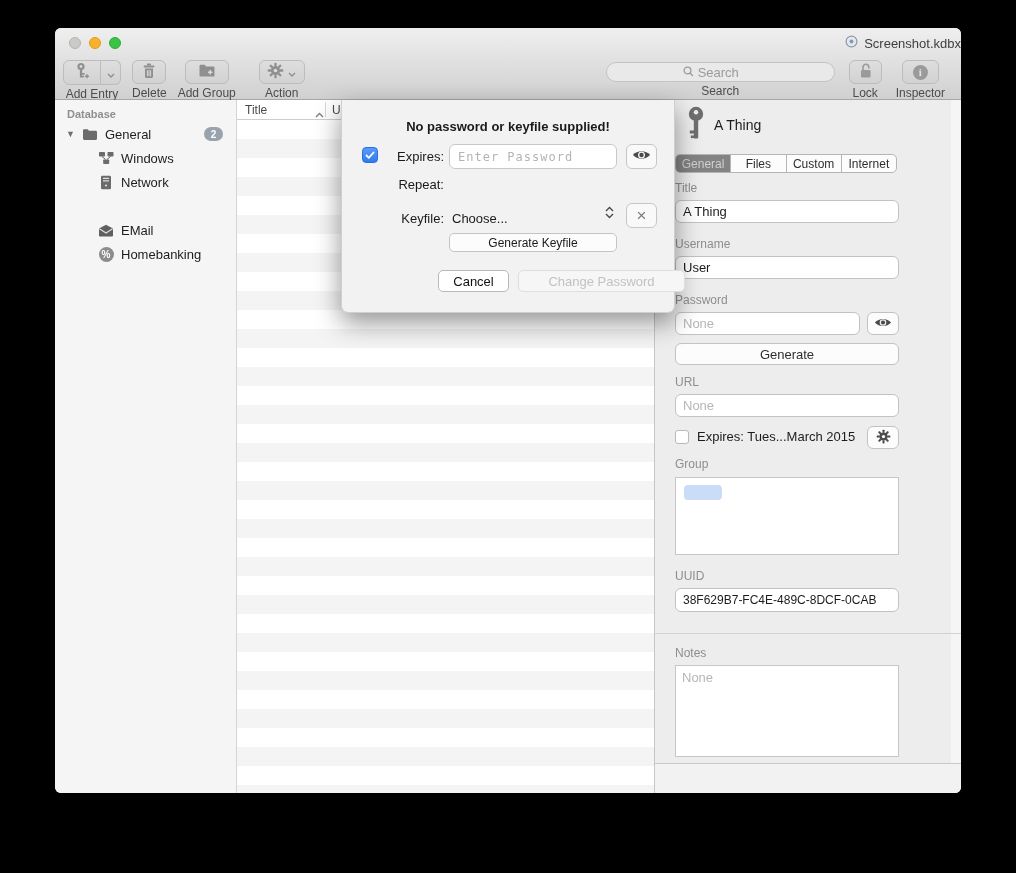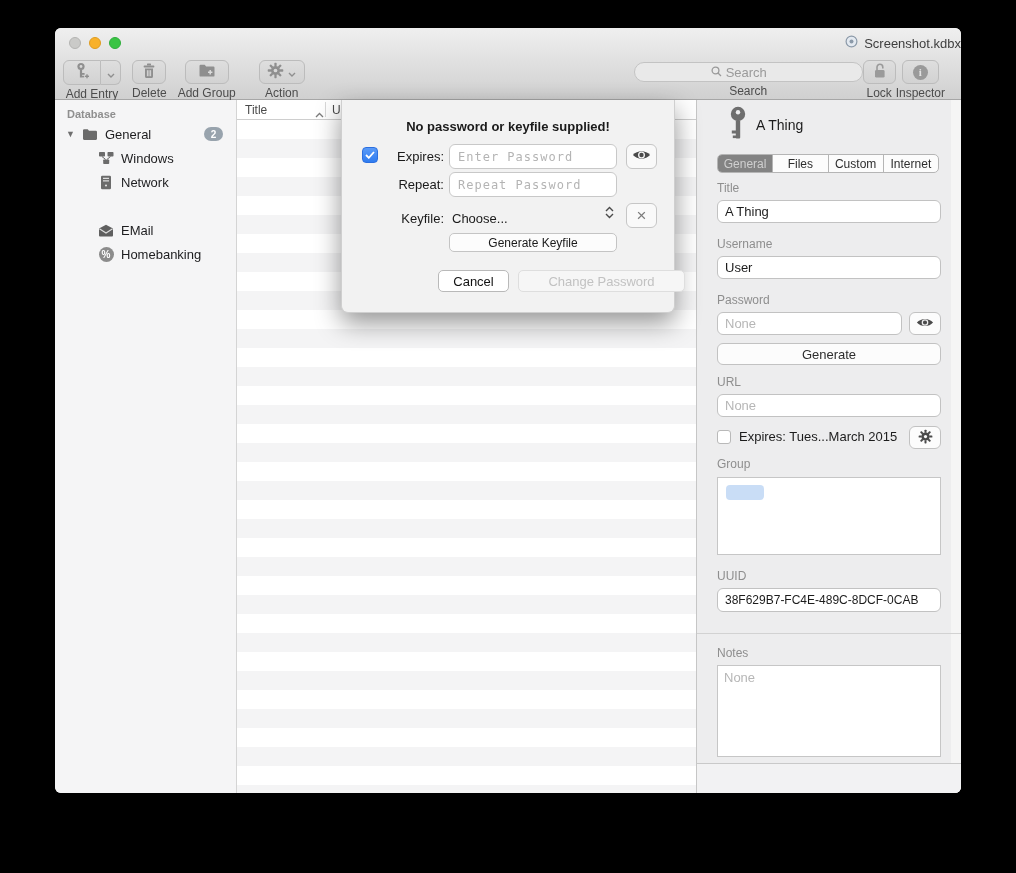--- a/index.html
+++ b/index.html
@@ -24,21 +24,21 @@
                font-size:13px; color:#3e3e3e; }
   .toolbar { position:absolute; left:0; top:30px; right:0; height:42px; display:flex; }
   .tool { display:flex; flex-direction:column; align-items:center; margin-top:2px; }
   .tool .lbl { font-size:12px; color:#4c4c4c; margin-top:2px; white-space:nowrap; }
   .tbtn { height:25px; background:linear-gradient(#dedede,#d2d2d2); border:1px solid #bcbcbc;
           border-radius:6px; display:flex; align-items:center; justify-content:center; }
   .split { display:flex; }
   .split .seg1 { width:38px; border-radius:6px 0 0 6px; }
   .split .seg2 { width:20px; border-radius:0 6px 6px 0; border-left:none; }
   .tools-left { display:flex; margin-left:8px; gap:11px; }
-  .tools-right { margin-left:auto; display:flex; margin-right:16px; }
+  .tools-right { margin-left:auto; display:flex; gap:14px; margin-right:16px; }
   .searchfield { width:229px; height:20px; margin-top:2px; border-radius:10px;
                  background:#e9e9e9; border:1px solid #c3c3c3; display:flex;
                  align-items:center; justify-content:center; gap:4px; }
   .searchfield input { border:none; background:transparent; outline:none; width:60px;
                  font-size:13px; color:#333; }
   .searchfield input::placeholder { color:#9a9a9a; }
 
   
   .content { position:absolute; left:0; top:72px; right:0; bottom:0; display:flex; }
   .sidebar { width:182px; background:#f5f5f6; border-right:1px solid #d4d4d4; position:relative; }
@@ -60,21 +60,21 @@
   .thead { position:absolute; left:0; top:0; right:0; height:20px; background:#fff;
            border-bottom:1px solid #cecece; font-size:12px; color:#4a4a4a; }
   .thead .c1 { position:absolute; left:8px; top:3px; }
   .thead .sort { position:absolute; left:78px; top:7px; }
   .thead .vd { position:absolute; left:88px; top:2px; bottom:2px; width:1px; background:#d8d8d8; }
   .thead .c2 { position:absolute; left:95px; top:3px; }
   .rows { position:absolute; left:0; top:20px; right:0; bottom:0;
           background:repeating-linear-gradient(to bottom,#ffffff 0 19px,#f4f4f5 19px 38px); }
 
   
-  .inspector { width:265px; background:#ededee; border-left:1px solid #c6c6c6; position:relative;
+  .inspector { width:307px; background:#ededee; border-left:1px solid #c6c6c6; position:relative;
                font-size:13px; }
   .gutter { position:absolute; right:0; top:0; bottom:30px; width:10px; background:#f5f5f5; }
   .ins-label { position:absolute; left:20px; font-size:12px; color:#8e8e8e; }
   .ins-field { position:absolute; left:20px; width:224px; height:23px; background:#fff;
                border:1px solid #c2c2c2; border-radius:6px; font-size:13px; color:#1c1c1c;
                padding:0 7px; outline:none; font-family:"Liberation Sans",sans-serif; }
   .ins-field::placeholder { color:#b6b6b6; }
   .entry-title { position:absolute; left:59px; top:17px; font-size:14px; color:#1c1c1c; }
   .segmented { position:absolute; left:20px; top:54px; width:222px; height:19px; display:flex;
                border:1px solid #b5b5b5; border-radius:5px; overflow:hidden; background:#fcfcfc;
@@ -457,21 +457,20 @@
     <div class="dlg-sqbtn" style="top:44px;">
       <span>
         <svg width="19" height="12" viewBox="0 0 20 12">
             <path d="M1 6 C5.5 0.8, 14.5 0.8, 19 6 C14.5 11.2, 5.5 11.2, 1 6 Z" fill="#4a4a4a"></path>
             <circle cx="10" cy="6" r="3" fill="#4a4a4a" stroke="#f2f2f2" stroke-width="1.4"></circle>
           </svg>
       </span>
     </div>
 
     <span class="dlg-label" style="top:77px;">Repeat:</span>
-    <input class="dlg-field" style="top: 72px;" type="text" placeholder="Repeat Password">
 
     <span class="dlg-label" style="top:111px;">Keyfile:</span>
     <span style="position:absolute; left:110px; top:111px;">Choose...</span>
     <span class="stepper">
       <svg width="9" height="6" viewBox="0 0 9 6">
           <path d="M1 5 L4.5 1.5 L8 5" fill="none" stroke="#4a4a4a" stroke-width="1.4"></path>
         </svg>
       <svg width="9" height="6" viewBox="0 0 9 6">
           <path d="M1 1 L4.5 4.5 L8 1" fill="none" stroke="#4a4a4a" stroke-width="1.4"></path>
         </svg>

